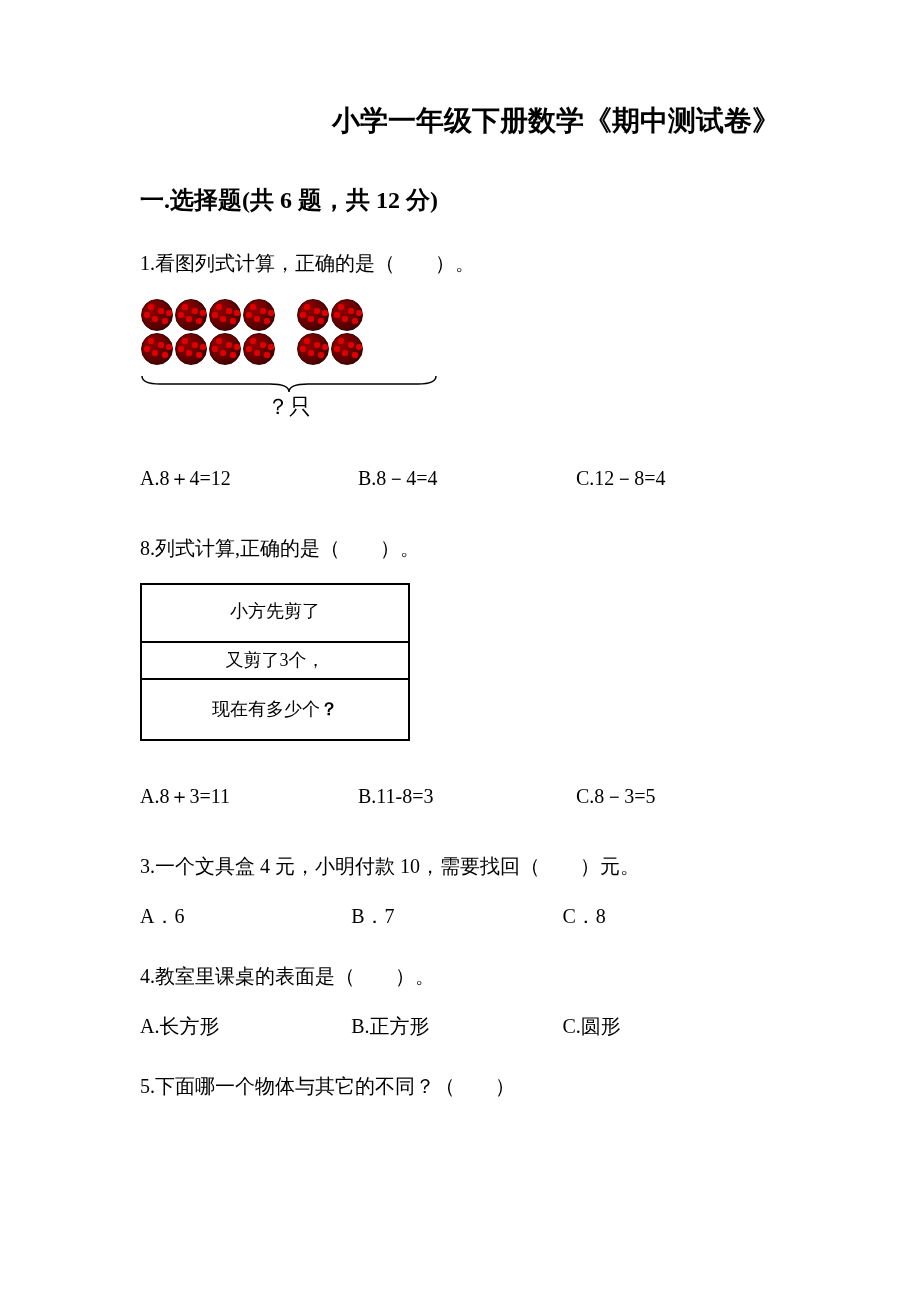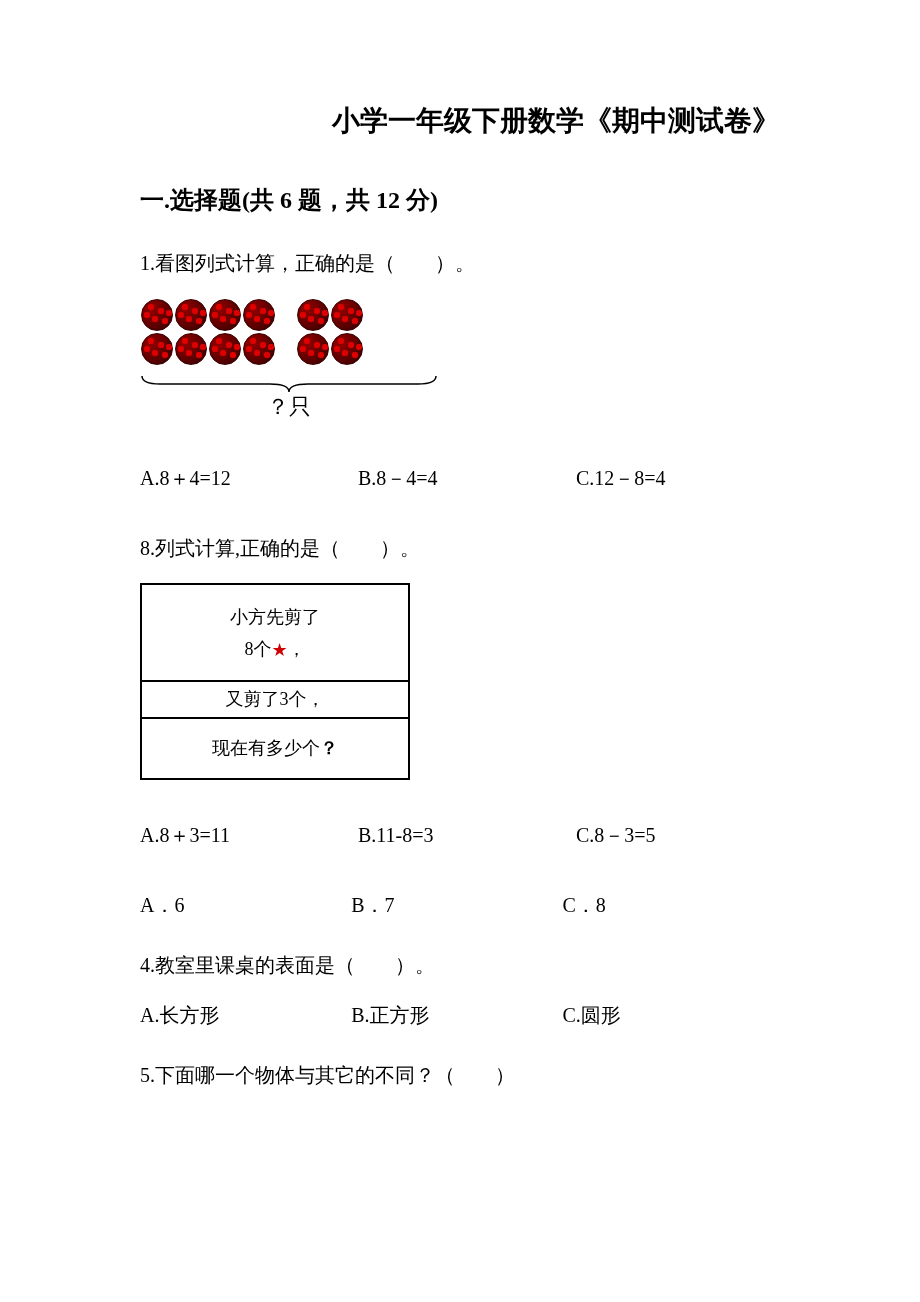--- a/index.html
+++ b/index.html
@@ -48,21 +48,21 @@
       box-shadow: 10px 4px 0 #d00, 4px 12px 0 #d00, 14px 14px 0 #d00, -4px 8px 0 #d00, 18px 6px 0 #d00;
       top: 4px; left: 6px;
     }
     .gap { width: 20px; }
     .brace-row { position: relative; height: 20px; width: 298px; margin-top:4px; }
     .brace-svg { width: 298px; height: 18px; }
     .qmark-row { text-align:center; font-size: 22px; width:298px; }
 
     
     .cutbox { border: 2px solid #000; width: 270px; }
-    .cutbox .top { border-bottom: 2px solid #000; padding: 16px 8px 14px 8px; font-size: 18px; text-align: center; line-height:1.8; }
+    .cutbox .top { border-bottom: 2px solid #000; padding: 10px 8px 14px 8px; font-size: 18px; text-align: center; line-height:1.8; }
     .cutbox .mid { border-bottom: 2px solid #000; padding: 4px 8px; font-size: 18px; text-align: center; }
     .cutbox .bot { padding: 16px 8px; font-size: 18px; text-align: center; font-weight: normal; }
     .star {
       display: inline-block; color: #d00000; font-size: 18px; position: relative; top: 1px;
     }
     .bold-interrogation { font-weight: bold; }
 
     .q3opts, .q4opts { display:flex; margin-top: 12px; margin-bottom: 28px; }
     .q3opts .opt, .q4opts .opt { width:33%; }
   </style>
@@ -109,38 +109,36 @@
     <div class="opt"><span class="opt-prefix">C.</span><span class="opt-val">12－8=4</span></div>
   </div>
 </div>
 
 <div class="question">
   <div class="qtext">8.列式计算,正确的是（　　）。</div>
   <div class="image-area">
     <div class="cutbox">
       <div class="top">
         <div>小方先剪了</div>
-        <div>
-          <span>8个</span><span class="star">★</span><span>，</span>
-        </div>
       </div>
       <div class="mid">又剪了3个，</div>
       <div class="bot">
         <span>现在有多少个</span><span class="bold-interrogation">？</span>
       </div>
     </div>
   </div>
   <div class="options">
     <div class="opt"><span class="opt-prefix">A.</span><span class="opt-val">8＋3=11</span></div>
     <div class="opt"><span class="opt-prefix">B.</span><span class="opt-val">11-8=3</span></div>
     <div class="opt"><span class="opt-prefix">C.</span><span class="opt-val">8－3=5</span></div>
   </div>
 </div>
 
 <div class="question">
+  <div class="qtext">3.一个文具盒 4 元，小明付款 10，需要找回（　　）元。</div>
   <div class="q3opts">
     <div class="opt"><span class="opt-prefix">A．</span><span class="opt-val">6</span></div>
     <div class="opt"><span class="opt-prefix">B．</span><span class="opt-val">7</span></div>
     <div class="opt"><span class="opt-prefix">C．</span><span class="opt-val">8</span></div>
   </div>
 </div>
 
 <div class="question">
   <div class="qtext">4.教室里课桌的表面是（　　）。</div>
   <div class="q4opts">

